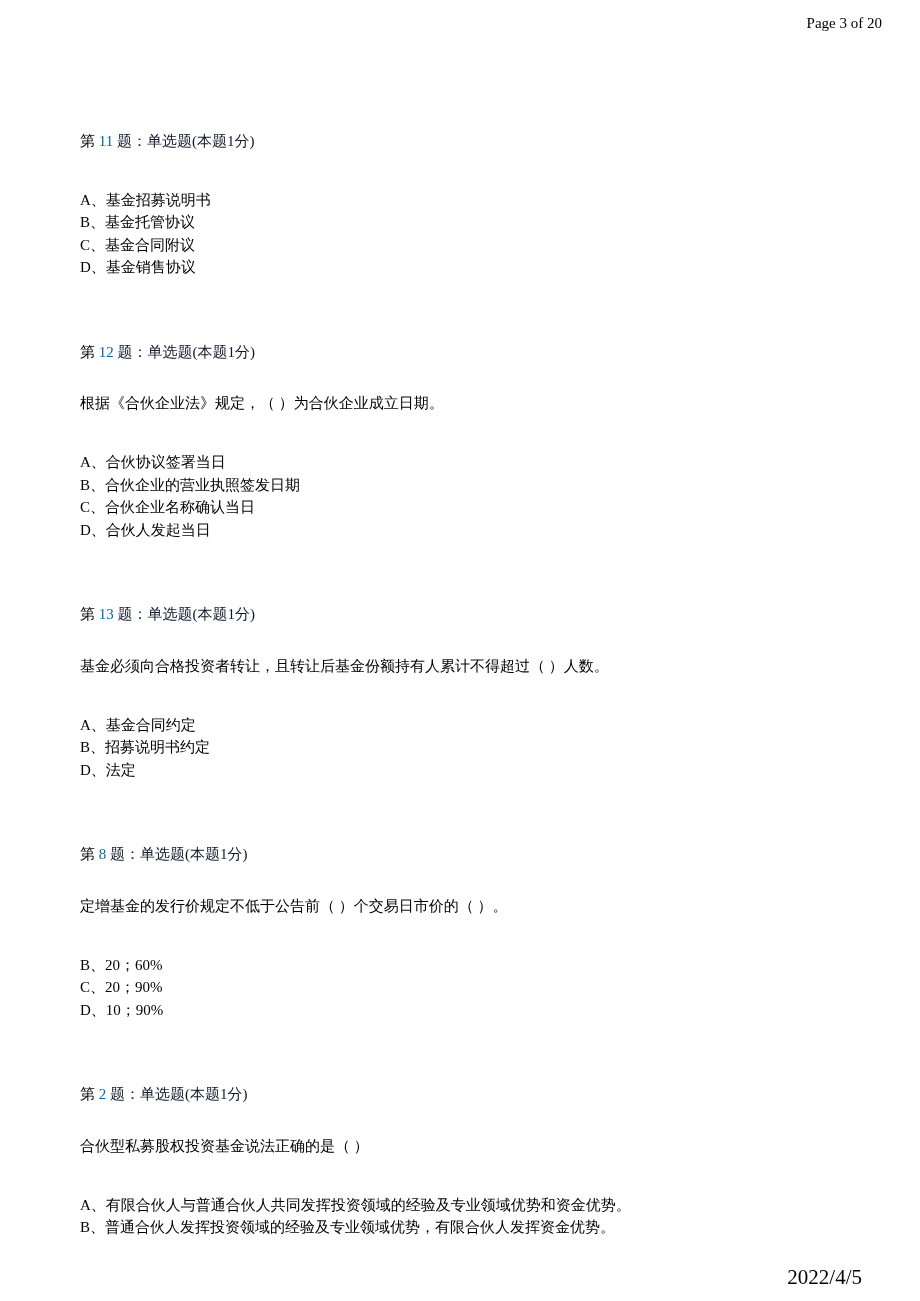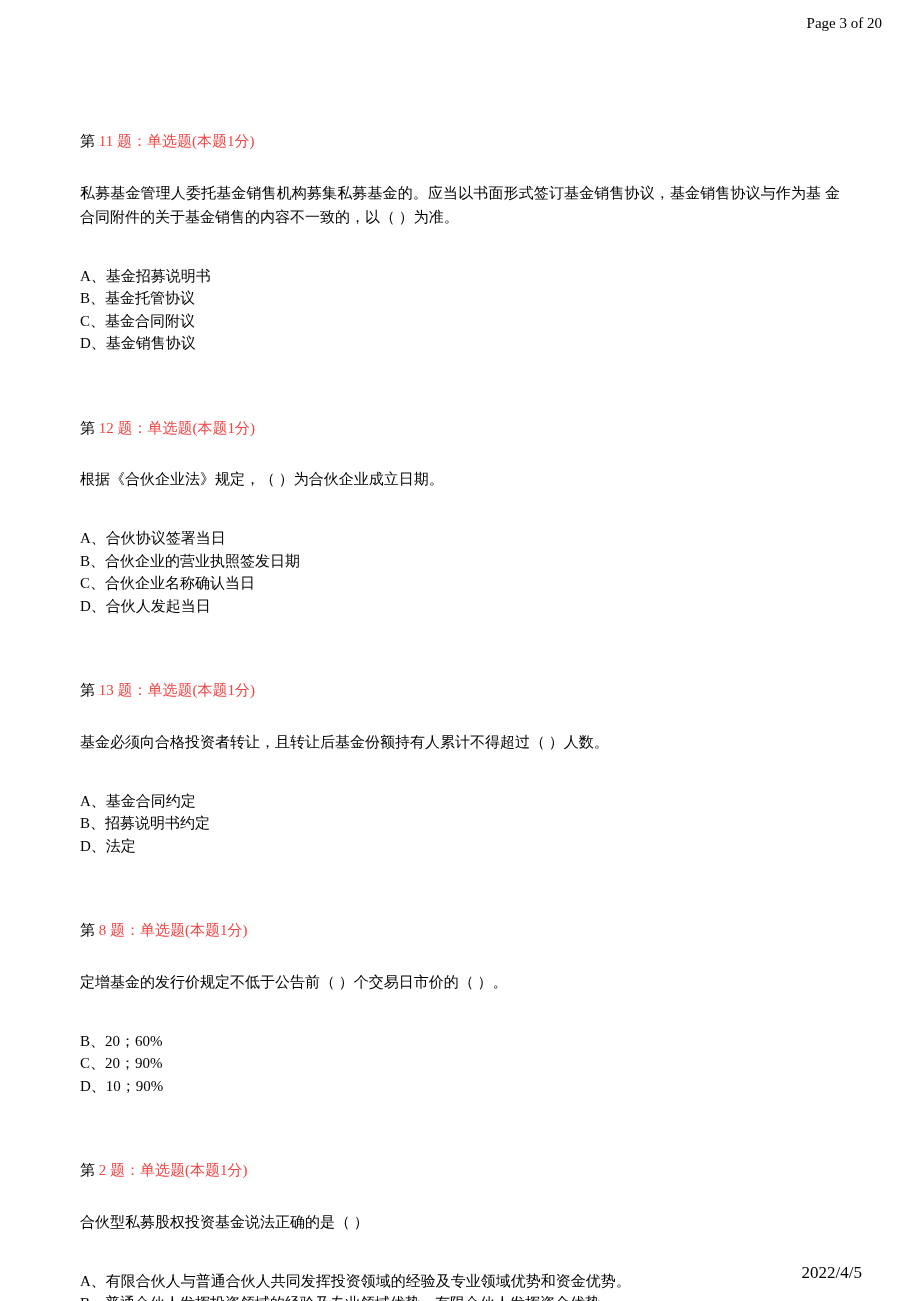--- a/index.html
+++ b/index.html
@@ -30,60 +30,59 @@
     .question-block {
       margin-bottom: 62px;
     }
     .question-title {
       margin-bottom: 28px;
     }
     .q-prefix {
       color: #000;
     }
     .q-number {
-      color: #ef4444;
+      color: #0369a1;
     }
     .q-suffix {
-      color: #ef4444;
+      color: #0f172a;
     }
     .question-text {
       margin-bottom: 28px;
       line-height: 1.6;
       text-align: justify;
     }
     .options {
       line-height: 1.5;
       margin-top: 36px;
     }
     .option {
       display: block;
     }
     .page-footer {
       position: absolute;
-      bottom: 16px;
+      bottom: 8px;
       right: 58px;
       font-family: "Times New Roman", serif;
-      font-size: 17px;
+      font-size: 21px;
       margin-top: 32px;
     }
   </style>
 </head>
 <body>
 
 <div class="page-header">
   <span>Page 3 of 20</span>
 </div>
 
 <div class="content">
 
   <div class="question-block">
     <div class="question-title">
       <span class="q-prefix">第 </span><span class="q-number">11</span><span class="q-suffix"> 题：单选题(本题1分)</span>
     </div>
-    <div class="question-text">私募基金管理人委托基金销售机构募集私募基金的。应当以书面形式签订基金销售协议，基金销售协议与作为基 金合同附件的关于基金销售的内容不一致的，以（ ）为准。</div>
     <div class="options">
       <span class="option">A、基金招募说明书</span>
       <span class="option">B、基金托管协议</span>
       <span class="option">C、基金合同附议</span>
       <span class="option">D、基金销售协议</span>
     </div>
   </div>
 
   <div class="question-block">
     <div class="question-title">

